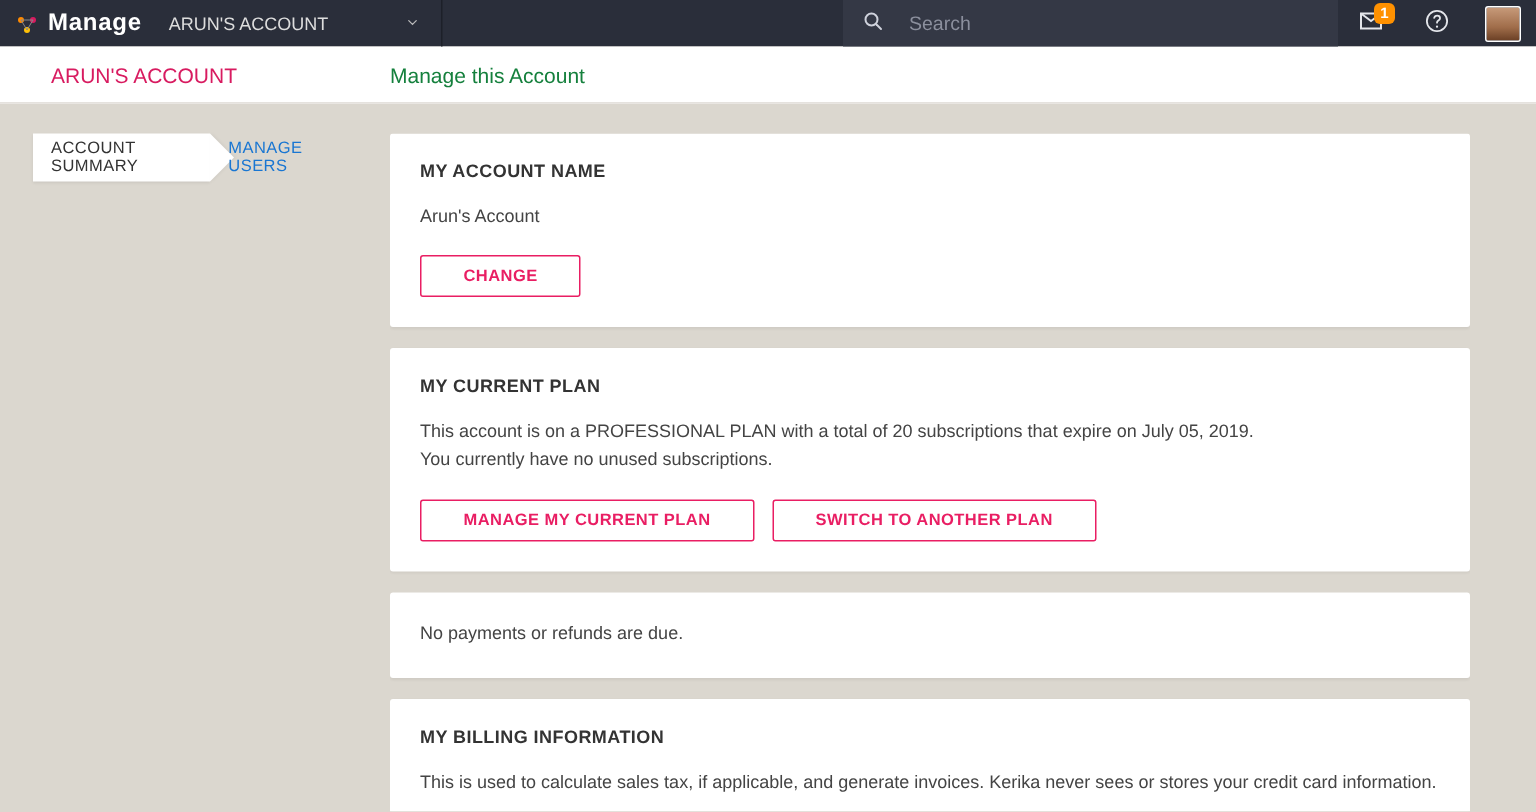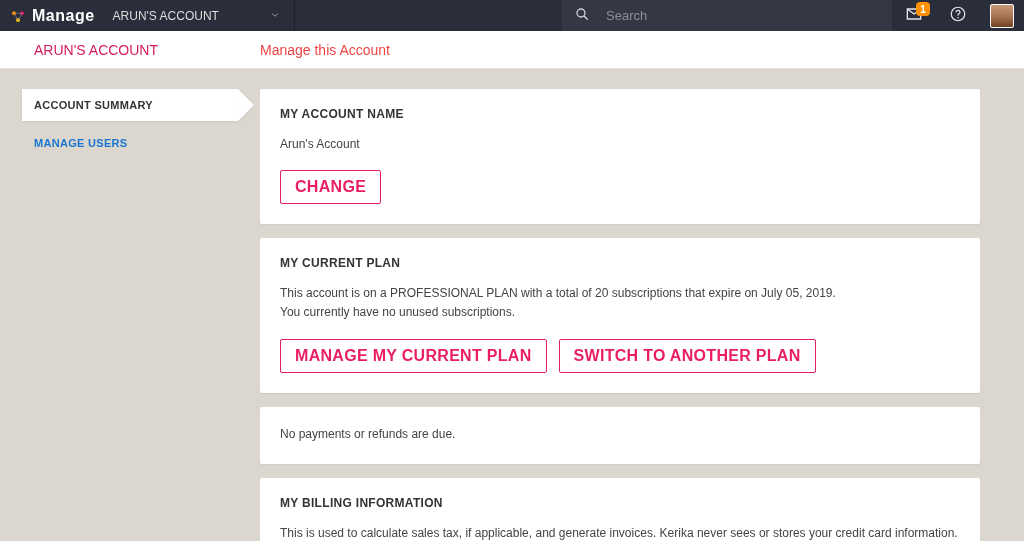--- a/index.html
+++ b/index.html
@@ -114,21 +114,21 @@
   }
   .subhead .owner {
     width: 260px;
     padding-left: 34px;
     color: #d81b60;
     font-weight: 500;
     font-size: 14px;
   }
   .subhead .title {
     padding-left: 0;
-    color: #ef4444;
+    color: #15803d;
     font-size: 14px;
   }
 
   
   .main {
     position: absolute;
     top: 69px;
     left: 0;
     right: 0;
     bottom: 0;
@@ -137,23 +137,22 @@
     padding: 20px 44px 0 22px;
     gap: 22px;
     overflow: hidden;
   }
 
   
   .side {
     width: 216px;
     flex: 0 0 216px;
     display: flex;
-    flex-direction: column;
+    flex-direction: row;
     gap: 0;
-    font-weight: bold;
   }
   .side-item {
     position: relative;
     height: 32px;
     display: flex;
     align-items: center;
     padding: 0 12px;
     font-size: 11px;
     letter-spacing: .3px;
     color: #1976d2;
@@ -208,22 +207,22 @@
   }
   .btn-row {
     display: flex;
     gap: 12px;
     margin-top: 16px;
   }
   .btn {
     border: 1px solid #e91e63;
     color: #e91e63;
     background: #fff;
-    padding: 7px 14px;
-    font-size: 16px;
+    padding: 7px 28px;
+    font-size: 11px;
     font-weight: 600;
     letter-spacing: .3px;
     border-radius: 2px;
     cursor: pointer;
   }
 
   
   .content::-webkit-scrollbar { width: 0; }
 </style>
 </head>

